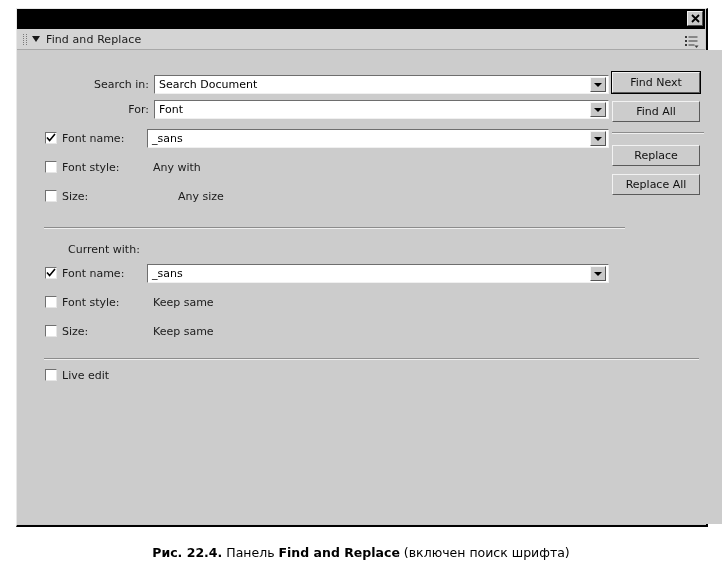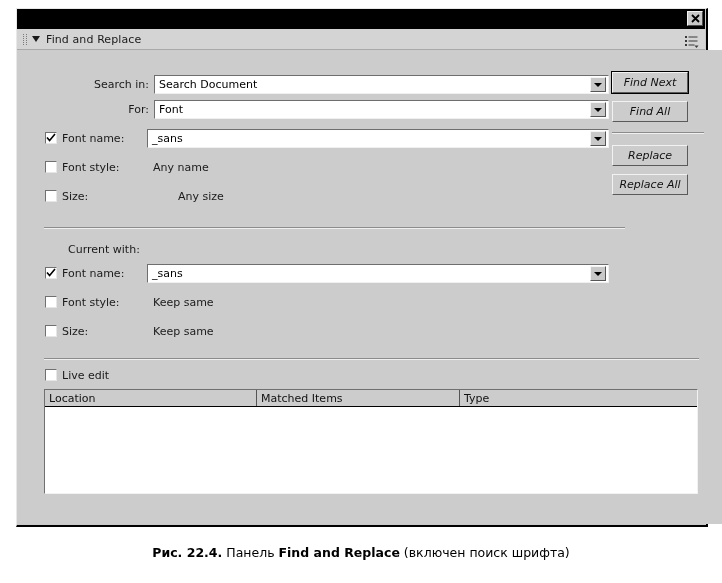--- a/index.html
+++ b/index.html
@@ -214,36 +214,35 @@
     position: absolute;
     height: 2px;
     border-top: 1px solid #8c8c8c;
     border-bottom: 1px solid #efefef;
     box-sizing: border-box;
   }
 
   
   .panel-button {
     position: absolute;
-    width: 76px;
+    width: 88px;
     height: 21px;
     background: #cccccc;
     border-top: 1px solid #f2f2f2;
     border-left: 1px solid #f2f2f2;
     border-right: 1px solid #5a5a5a;
     border-bottom: 1px solid #5a5a5a;
     box-sizing: border-box;
     font-size: 11px;
     color: #111111;
     display: flex;
     align-items: center;
     justify-content: center;
     cursor: pointer;
     font-family: "DejaVu Sans", "Liberation Sans", sans-serif;
-    font-style: italic;
   }
   .panel-button.default {
     outline: 1px solid #000000;
     outline-offset: 0px;
   }
 
   
   #results-list {
     position: absolute;
     left: 27px;
@@ -379,21 +378,21 @@
         <span class="value">_sans</span>
         <div class="arrow-btn">
             <span class="arrow-down"></span>
           </div>
       </div>
     </div>
 
     <div class="row" style="top:108px;">
       <div class="checkbox" style="left:28px;"></div>
       <span class="row-label" style="left:45px;">Font style:</span>
-      <span class="static-value" style="left:136px;">Any name</span>
+      <span class="static-value" style="left:136px;">Any with</span>
     </div>
 
     <div class="row" style="top:137px;">
       <div class="checkbox" style="left:28px;"></div>
       <span class="row-label" style="left:45px;">Size:</span>
       <span class="static-value" style="left:136px;margin-left:25px;">Any size</span>
     </div>
 
     <div class="separator" style="left:27px;top:177px;width:581px;"></div>
 
@@ -434,28 +433,20 @@
       <div class="checkbox" style="left:28px;"></div>
       <span class="row-label" style="left:45px;">Live edit</span>
     </div>
 
     <div class="panel-button default" style="left:595px;top:22px;">Find Next</div>
     <div class="panel-button" style="left:595px;top:51px;">Find All</div>
     <div class="separator" style="left:595px;top:82px;width:92px;"></div>
     <div class="panel-button" style="left:595px;top:95px;">Replace</div>
     <div class="panel-button" style="left:595px;top:124px;">Replace All</div>
 
-    <div id="results-list">
-      <div id="results-header">
-        <div class="col-head" style="width:212px;">Location</div>
-        <div class="col-head" style="width:203px;">Matched Items</div>
-        <div class="col-head" style="flex:1;">Type</div>
-      </div>
-      <div id="results-rows"></div>
-    </div>
 
 
   </div>
 </div>
 
 <div id="figure-caption">
   <span class="b">Рис. 22.4.</span>
   <span>Панель</span>
   <span class="b">Find and Replace</span>
   <span>(включен поиск шрифта)</span>

